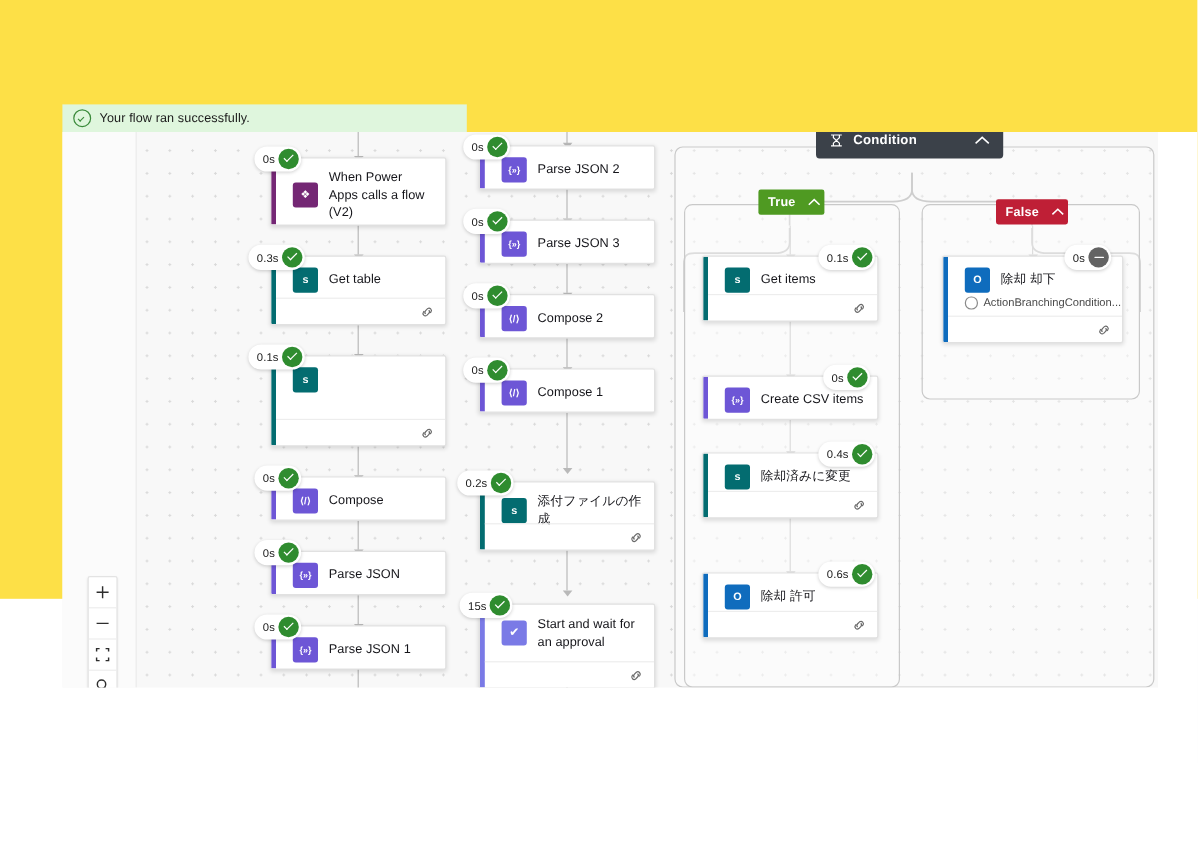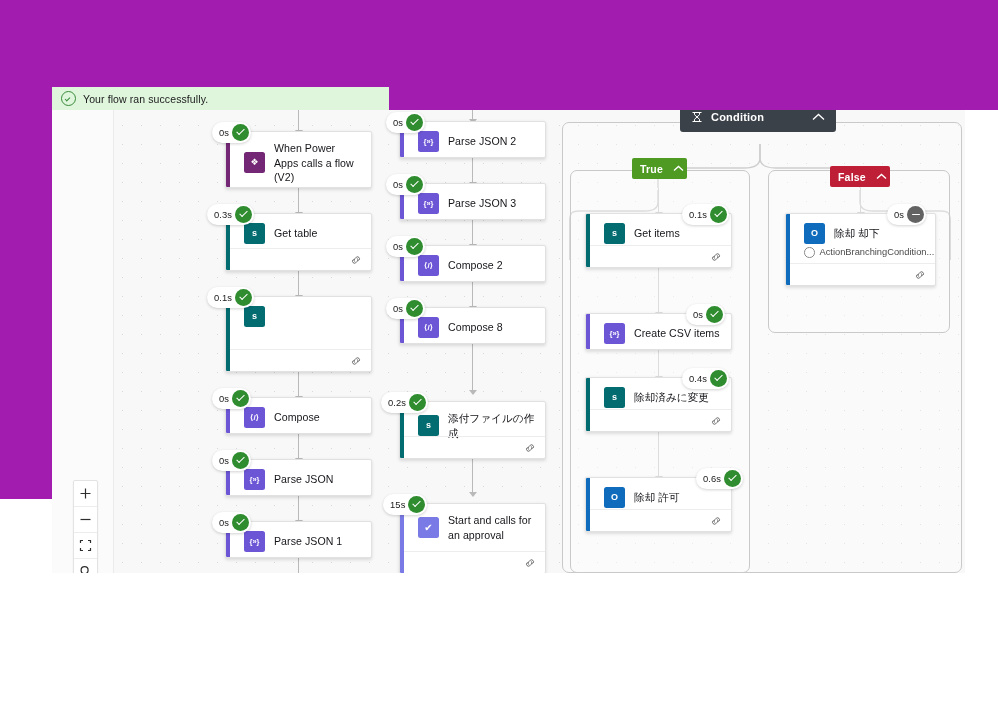--- a/index.html
+++ b/index.html
@@ -1,20 +1,20 @@
 <!DOCTYPE html>
 <html><head>
 <meta charset="utf-8">
 <style>
   html,body{margin:0;padding:0;background:#ffffff;}
   body{width:998px;height:706px;overflow:hidden;
        font-family:"Liberation Sans","DejaVu Sans",sans-serif;
        -webkit-font-smoothing:antialiased;}
 
-  #root{position:relative;width:998px;height:499px;background:#a21caf;}
+  #root{position:relative;width:998px;height:499px;background:#fde047;}
 
   
   .banner{position:absolute;left:52px;top:87px;width:337px;height:23px;
           background:#dff6dd;display:flex;align-items:center;gap:7px;
           padding:0 0 0 9px;box-sizing:border-box;}
   .banner-ic{width:13px;height:13px;flex:0 0 13px;border:1.3px solid #3a8a3a;
              border-radius:50%;position:relative;}
   .banner-ic:after{content:"";position:absolute;left:3px;top:5.3px;width:4.4px;height:2.2px;
         border-left:1.3px solid #3a8a3a;border-bottom:1.3px solid #3a8a3a;
         transform:rotate(-45deg);}
@@ -329,21 +329,21 @@
     </div>
     <div class="badge" style="left:334px;top:126px;">
       <span class="dur">0s</span>
       <span class="st ok"></span>
     </div>
 
     <div class="node" style="left:347px;top:197px;width:147px;height:37px;">
       <div class="bar" style="background:#6d56d6;"></div>
       <div class="node-main">
         <span class="nicon" style="background:#6d56d6;font-size:8px;">⟨/⟩</span>
-        <span class="ntitle">Compose 8</span>
+        <span class="ntitle">Compose 1</span>
       </div>
     </div>
     <div class="badge" style="left:334px;top:188px;">
       <span class="dur">0s</span>
       <span class="st ok"></span>
     </div>
 
     <div class="node" style="left:347px;top:291px;width:147px;height:58px;">
       <div class="bar" style="background:#036c70;"></div>
       <div class="node-main">
@@ -361,21 +361,21 @@
     </div>
     <div class="badge" style="left:329px;top:282px;">
       <span class="dur">0.2s</span>
       <span class="st ok"></span>
     </div>
 
     <div class="node" style="left:347px;top:393px;width:147px;height:71px;">
       <div class="bar" style="background:#7a7ae6;"></div>
       <div class="node-main">
         <span class="nicon" style="background:#7a7ae6;font-size:10px;">✔</span>
-        <span class="ntitle">Start and calls for an approval</span>
+        <span class="ntitle">Start and wait for an approval</span>
       </div>
       <div class="nfoot" style="position:absolute;left:3.6px;right:0;bottom:0;">
         <span class="linkic">
           <svg width="12" height="10" viewBox="0 0 12 10" fill="none" stroke="#6a6a6a" stroke-width="1">
             <path d="M4.7 6.6a2 2 0 0 1 0-2.8l1.6-1.6a2 2 0 0 1 2.8 2.8l-.7.7"></path>
             <path d="M7.3 3.4a2 2 0 0 1 0 2.8L5.7 7.8a2 2 0 0 1-2.8-2.8l.7-.7"></path>
             </svg>
         </span>
       </div>
     </div>
@@ -444,21 +444,21 @@
       </div>
       <div class="nfoot" style="position:absolute;left:3.6px;right:0;bottom:0;">
         <span class="linkic">
           <svg width="12" height="10" viewBox="0 0 12 10" fill="none" stroke="#6a6a6a" stroke-width="1">
             <path d="M4.7 6.6a2 2 0 0 1 0-2.8l1.6-1.6a2 2 0 0 1 2.8 2.8l-.7.7"></path>
             <path d="M7.3 3.4a2 2 0 0 1 0 2.8L5.7 7.8a2 2 0 0 1-2.8-2.8l.7-.7"></path>
             </svg>
         </span>
       </div>
     </div>
-    <div class="badge" style="left:644px;top:358px;">
+    <div class="badge" style="left:630px;top:358px;">
       <span class="dur">0.6s</span>
       <span class="st ok"></span>
     </div>
 
     <div class="node" style="left:733px;top:103px;width:151px;height:73px;">
       <div class="bar" style="background:#0f6cbd;"></div>
       <div class="node-main" style="padding-bottom:3px;">
         <span class="nicon" style="background:#0f6cbd;font-size:9px;">O</span>
         <span class="ntitle">除却 却下</span>
       </div>

